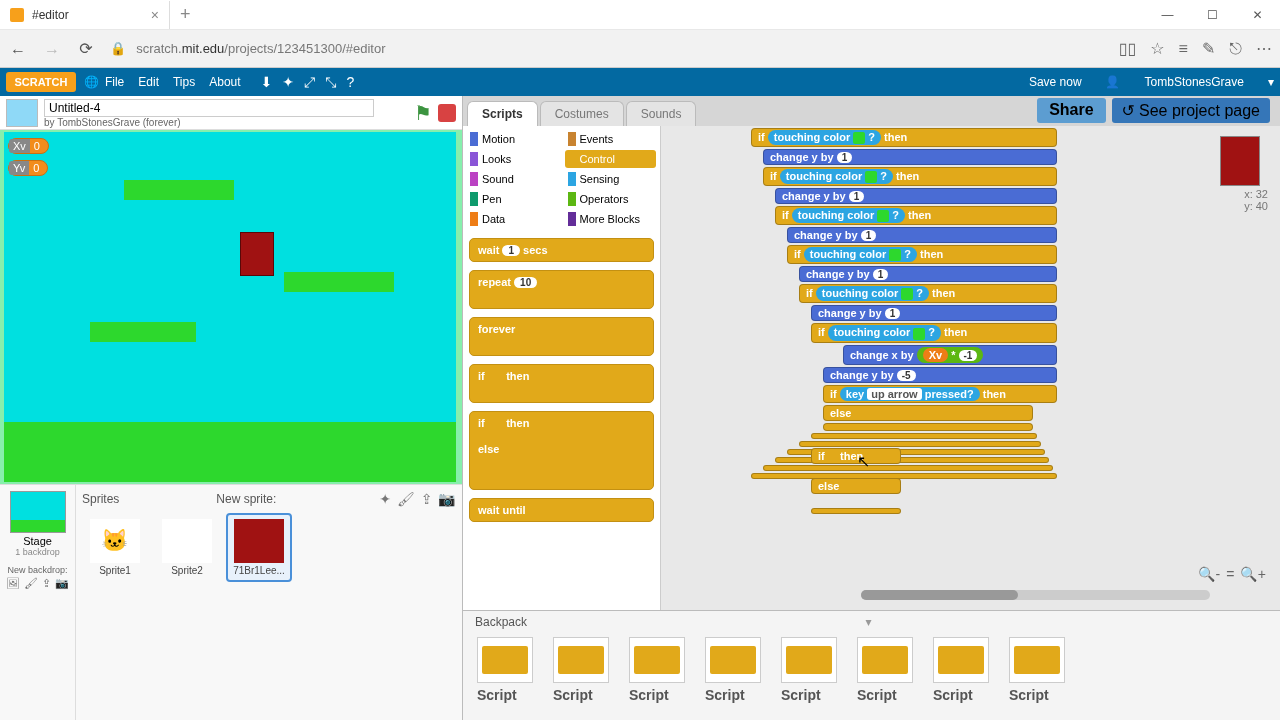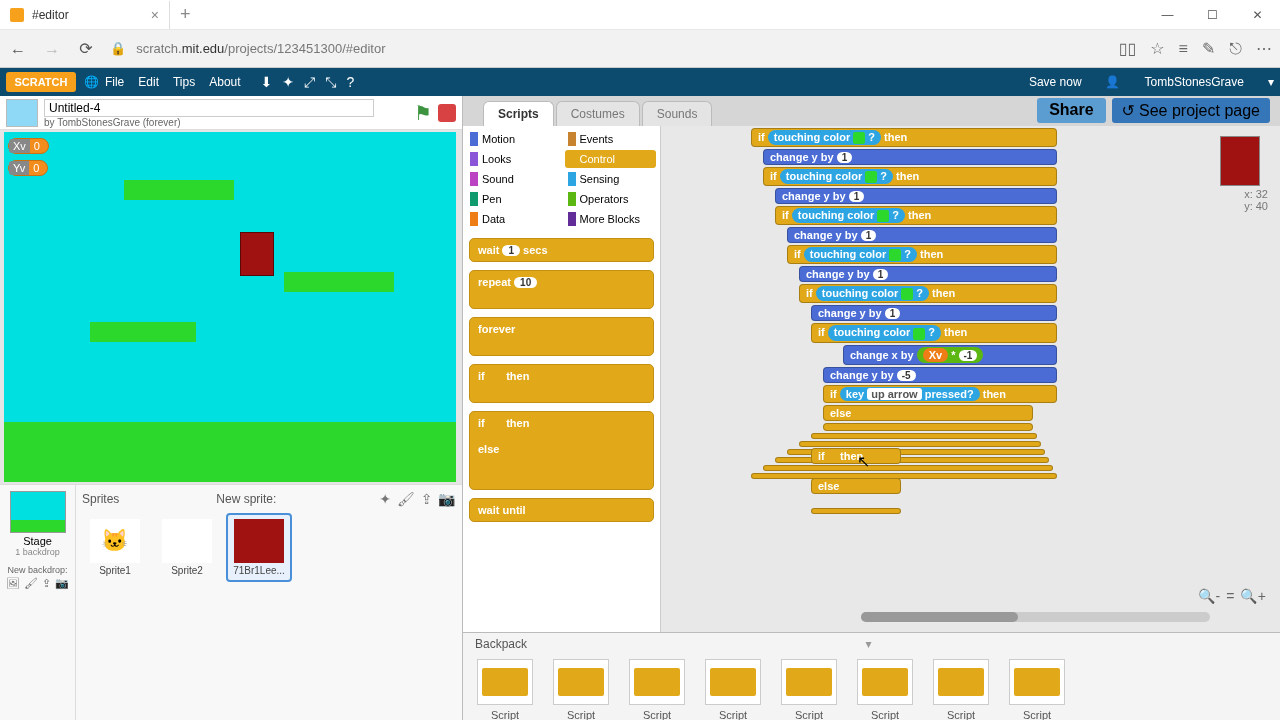--- a/index.html
+++ b/index.html
@@ -14,42 +14,42 @@
 .winctl { margin-left: auto; display: flex; }
 .winctl div { width: 45px; height: 30px; display: flex; align-items: center; justify-content: center; font-size: 12px; color: #555; }
 
 .addrbar { height: 38px; background: #f2f2f2; display: flex; align-items: center; padding: 0 8px; gap: 14px; border-bottom: 1px solid #ccc; }
 .navbtn { color: #555; font-size: 16px; width: 20px; text-align: center; }
 .addr { flex: 1; display: flex; align-items: center; gap: 10px; font-size: 13px; color: #777; }
 .addr .domain { color: #333; }
 .ricon { color: #666; font-size: 16px; }
 
 
-.scratchbar { height: 28px; background: #0c4a6e; display: flex; align-items: center; padding: 0 6px; color: #fff; font-size: 12px; }
+.scratchbar { height: 28px; background: #0369a1; display: flex; align-items: center; padding: 0 6px; color: #fff; font-size: 12px; }
 .logo { width: 70px; height: 20px; background: #f7a01b; border-radius: 3px; display: flex; align-items: center; justify-content: center; font-weight: bold; font-size: 11px; color: #fff; margin-right: 8px; }
 .menu { display: flex; gap: 14px; margin-left: 6px; }
 .menu span { cursor: pointer; }
 .tbicons { display: flex; gap: 10px; margin-left: 20px; font-size: 14px; }
 .right { margin-left: auto; display: flex; align-items: flex-end; gap: 24px; }
 .share { background: #5c9dd1; padding: 3px 12px; border-radius: 3px; font-weight: bold; }
 .seeproj { background: #3576b8; padding: 3px 10px; border-radius: 3px; display: flex; align-items: center; gap: 4px; }
 
 
 .main { display: flex; height: 624px; }
 .leftcol { width: 462px; display: flex; flex-direction: column; }
 .stagehdr { height: 34px; background: #fff; display: flex; align-items: center; padding: 2px 6px; border-bottom: 1px solid #ddd; position: relative; }
 .stageico { width: 32px; height: 28px; border: 1px solid #bbb; background: linear-gradient(#8fd9f7, #8fd9f7); margin-right: 6px; }
 .titlebox { flex: 1; }
 .titlein { width: 330px; height: 18px; border: 1px solid #ccc; font-size: 12px; padding: 1px 4px; }
 .byline { font-size: 10px; color: #666; }
 .flags { display: flex; gap: 6px; align-items: center; }
 .flag-green { color: #3c9440; font-size: 20px; }
 .flag-red { width: 18px; height: 18px; background: #d84242; border-radius: 3px; }
 
-.stagewrap { position: relative; background: #e5e5e5; }
+.stagewrap { position: relative; background: #86efac; }
 .stage { width: 452px; height: 350px; margin: 2px 4px; background: #00e0e0; position: relative; overflow: hidden; }
 .xvyv { position: absolute; top: 4px; left: 4px; }
 .pill { background: #f28c1c; color: #fff; border-radius: 9px; padding: 1px 8px; font-size: 11px; margin-bottom: 4px; display: inline-block; border: 1px solid #c97012; }
 .pill .lbl { background: #888; padding: 1px 4px; border-radius: 3px 0 0 3px; margin-left: -8px; margin-right: 4px; }
 .plat { position: absolute; background: #2dd82d; }
 .ground { position: absolute; bottom: 0; left: 0; right: 0; height: 60px; background: #2dd82d; }
 .chip { position: absolute; width: 34px; height: 44px; background: #a01212; border: 1px solid #5a0808; }
 .coords { font-size: 11px; color: #555; text-align: right; padding-right: 8px; }
 
 .spritepane { flex: 1; background: #f8f8f8; border-top: 1px solid #ddd; display: flex; }
@@ -64,21 +64,21 @@
 .sprhdr { display: flex; align-items: center; font-size: 12px; color: #555; padding: 2px 0; }
 .sprhdr .icos { margin-left: auto; display: flex; gap: 6px; font-size: 14px; color: #777; }
 .thumbs { display: flex; gap: 6px; margin-top: 4px; }
 .thumb { width: 66px; text-align: center; padding: 4px 2px; border: 2px solid transparent; border-radius: 4px; }
 .thumb.sel { border-color: #4a90d9; background: #e8f1fb; }
 .timg { width: 50px; height: 44px; background: #fff; margin: 0 auto 2px; display: flex; align-items: center; justify-content: center; font-size: 22px; }
 .tlbl { font-size: 10px; color: #444; }
 
 
 .rightcol { flex: 1; display: flex; flex-direction: column; background: #e8e8e8; border-left: 1px solid #bbb; }
-.tabs { height: 30px; display: flex; align-items: flex-end; background: #d6d6d6; padding-left: 20px; gap: 2px; }
+.tabs { height: 30px; display: flex; align-items: flex-end; background: #d6d6d6; padding-left: 4px; gap: 2px; }
 .tab2 { padding: 5px 14px; font-size: 12px; color: #777; background: #e4e4e4; border-radius: 6px 6px 0 0; border: 1px solid #bbb; border-bottom: none; }
 .tab2.act { background: #fff; color: #333; font-weight: bold; }
 .workarea { flex: 1; display: flex; background: #fff; position: relative; }
 .palette { width: 198px; border-right: 1px solid #ccc; background: #fff; }
 .cats { display: grid; grid-template-columns: 1fr 1fr; padding: 4px; gap: 2px 6px; font-size: 11px; }
 .cat { display: flex; align-items: center; gap: 4px; padding: 2px 3px; border-radius: 3px; }
 .cat .sw { width: 8px; height: 14px; }
 .cat.on { color: #fff; }
 .blocks { padding: 6px; }
 .blk { background: #e1a91a; border: 1px solid #c39012; border-radius: 5px; color: #fff; font-size: 11px; font-weight: bold; padding: 5px 8px; margin-bottom: 8px; position: relative; }
@@ -97,25 +97,25 @@
 .op { background: #5cb712; border-radius: 10px; padding: 1px 6px; display: inline-block; }
 .var { background: #ee7d16; border-radius: 10px; padding: 1px 6px; display: inline-block; }
 .num { background: #fff; color: #333; border-radius: 8px; padding: 0 5px; font-size: 10px; }
 .csw { width: 12px; height: 12px; background: #2dd82d; display: inline-block; vertical-align: middle; border-radius: 2px; }
 
 .drag { position: absolute; top: 320px; left: 150px; }
 
 .scrollh { position: absolute; bottom: 10px; left: 200px; right: 70px; height: 10px; background: #ccc; border-radius: 5px; }
 .scrollh::after { content:''; position:absolute; left:0; width:45%; top:0; bottom:0; background:#999; border-radius:5px; }
 
-.backpack { height: 88px; border-top: 1px solid #bbb; background: #f4f4f4; }
+.backpack { height: 110px; border-top: 1px solid #bbb; background: #f4f4f4; }
 .bphdr { font-size: 12px; color: #555; padding: 4px 12px; position: relative; }
 .bphdr .tri { position: absolute; right: 50%; color: #999; }
 .bpitems { display: flex; gap: 20px; padding: 4px 14px; }
-.bpi { text-align: center; font-size: 11px; color: #555; }
+.bpi { font-size: 14px; color: #555; font-weight: bold; }
 .bpimg { width: 56px; height: 46px; background: #fff; border: 1px solid #ccc; margin-bottom: 4px; display: flex; align-items: center; justify-content: center; }
 .mini { width: 46px; height: 28px; background: linear-gradient(#e1a91a,#e1a91a); border-radius: 2px; }
 </style>
 </head>
 <body>
 
 <div class="titlebar">
   <div class="tab">
     <span class="fav"></span>
     <span>#editor</span>

